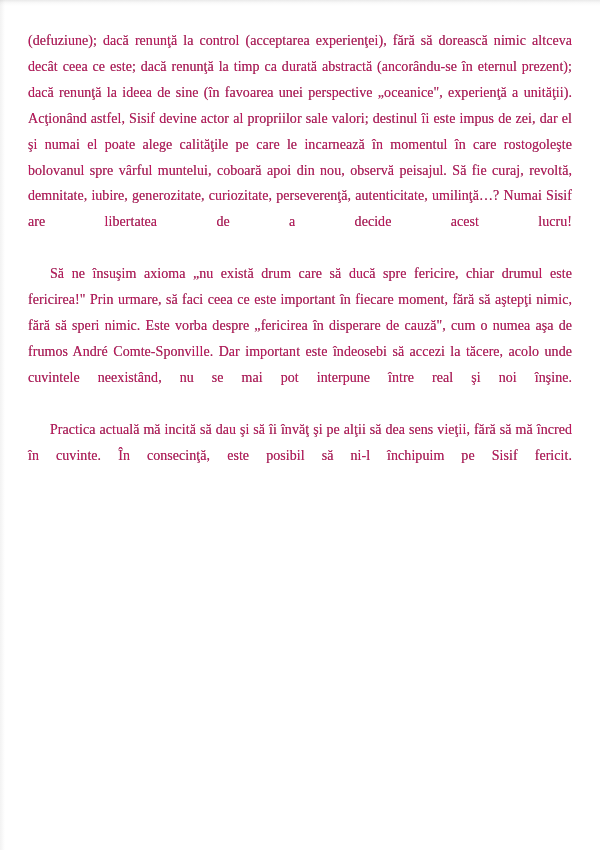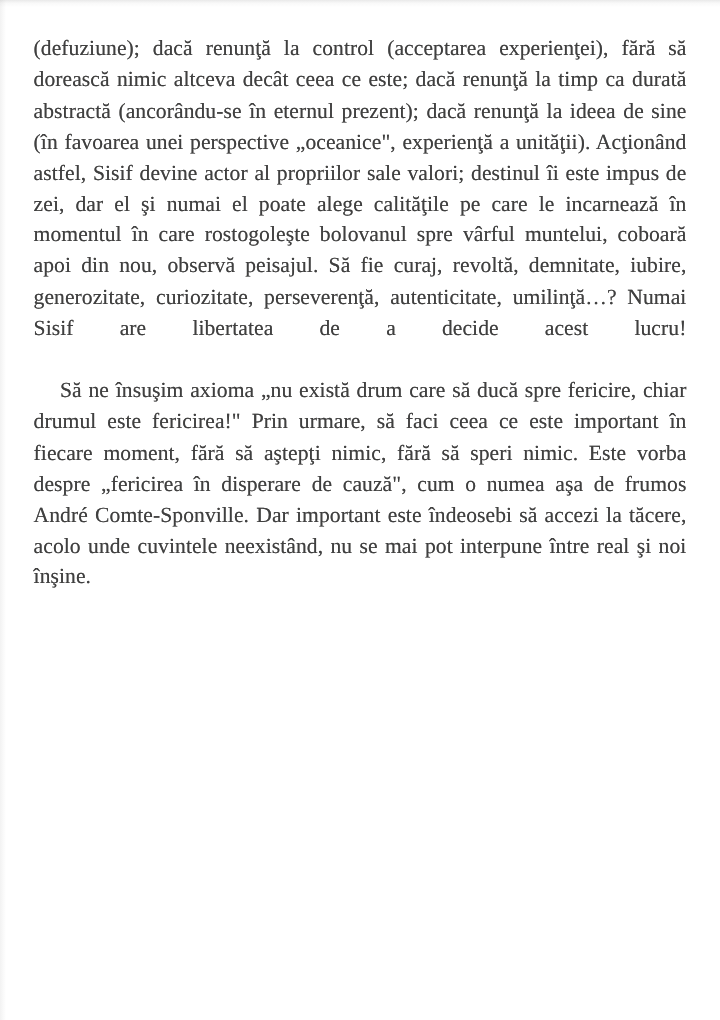--- a/index.html
+++ b/index.html
@@ -41,25 +41,25 @@
   }
 
   .page {
     position: absolute;
     top: 28px;
     left: 28px;
     width: 544px;
   }
 
   .body-text {
-    font-size: 18px;
+    font-size: 14px;
     line-height: 25.9px;
     text-align: justify;
     text-justify: inter-word;
-    color: #404040;
+    color: #be185d;
     letter-spacing: 0.05px;
     word-spacing: 0.2px;
     
     text-shadow: 0 0 0.45px rgba(20,18,16,0.55);
   }
 
   .body-text p {
     margin: 0;
     text-indent: 0;
   }
@@ -76,14 +76,15 @@
 </head>
 <body>
 
 <div class="scan-edge-top"></div>
 <div class="scan-edge-left"></div>
 
 <div class="page">
   <div class="body-text">
     <p>(defuziune); dacă renunţă la control (acceptarea experienţei), fără să dorească nimic altceva decât ceea ce este; dacă renunţă la timp ca durată abstractă (ancorându-se în eternul prezent); dacă renunţă la ideea de sine (în favoarea unei perspective „oceanice", experienţă a unităţii). Acţionând astfel, Sisif devine actor al propriilor sale valori; destinul îi este impus de zei, dar el şi numai el poate alege calităţile pe care le incarnează în momentul în care rostogoleşte bolovanul spre vârful muntelui, coboară apoi din nou, observă peisajul. Să fie curaj, revoltă, demnitate, iubire, generozitate, curiozitate, perseverenţă, autenticitate, umilinţă…? Numai Sisif are libertatea de a decide acest lucru!</p>
     <p class="indented">Să ne însuşim axioma „nu există drum care să ducă spre fericire, chiar drumul este fericirea!" Prin urmare, să faci ceea ce este important în fiecare moment, fără să aştepţi nimic, fără să speri nimic. Este vorba despre „fericirea în disperare de cauză", cum o numea aşa de frumos André Comte-Sponville. Dar important este îndeosebi să accezi la tăcere, acolo unde cuvintele neexistând, nu se mai pot interpune între real şi noi înşine.</p>
+    <p class="indented">Practica actuală mă incită să dau şi să îi învăţ şi pe alţii să dea sens vieţii, fără să mă încred în cuvinte. În consecinţă, este posibil să ni-l închipuim pe Sisif fericit.</p>
   </div>
 </div>
 
 </body></html>

